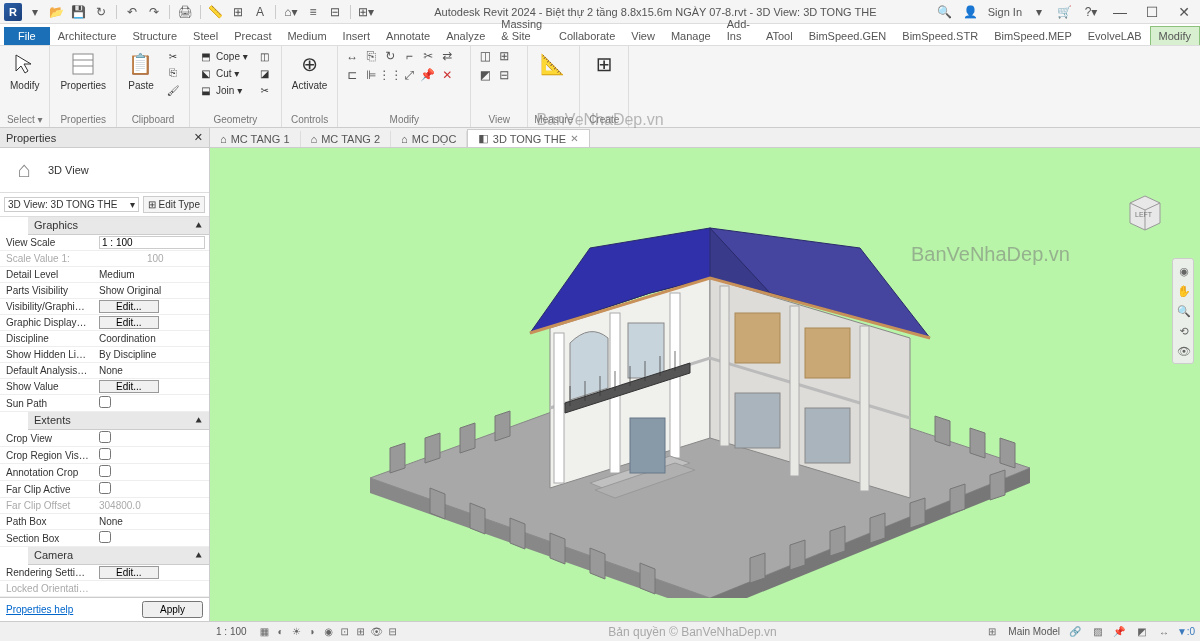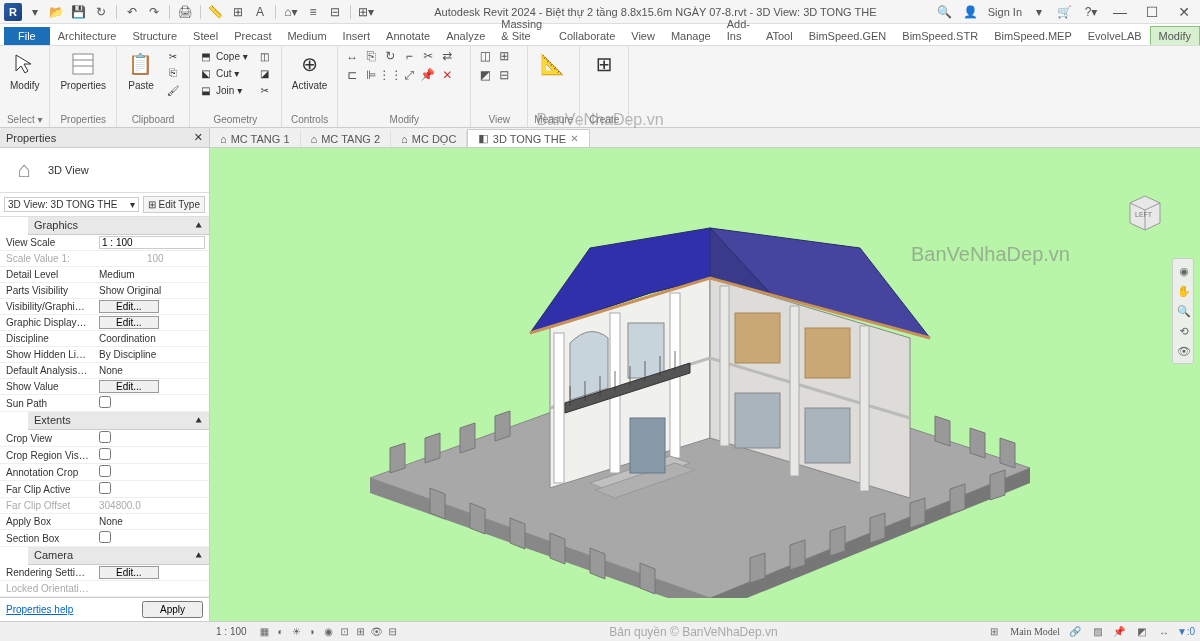--- a/index.html
+++ b/index.html
@@ -367,21 +367,21 @@
         </div>
         <div class="prop-row">
           <div class="prop-label">Far Clip Active</div>
           <div class="prop-value"><input type="checkbox" style=""></div>
         </div>
         <div class="prop-row">
           <div class="prop-label disabled">Far Clip Offset</div>
           <div class="prop-value" style="color: rgb(170, 170, 170);">304800.0</div>
         </div>
         <div class="prop-row">
-          <div class="prop-label">Apply Box</div>
+          <div class="prop-label">Path Box</div>
           <div class="prop-value">None</div>
         </div>
         <div class="prop-row">
           <div class="prop-label">Section Box</div>
           <div class="prop-value"><input type="checkbox" style=""></div>
         </div>
         <div class="prop-section">
           <span>Camera</span>
           <span>⯅</span>
         </div>
@@ -525,21 +525,21 @@
   <span class="sb-ico">◐</span>
   <span class="sb-ico">☀</span>
   <span class="sb-ico">◗</span>
   <span class="sb-ico">◉</span>
   <span class="sb-ico">⊡</span>
   <span class="sb-ico">⊞</span>
   <span class="sb-ico">👁</span>
   <span class="sb-ico">⊟</span>
   <div class="sb-center">Bản quyền © BanVeNhaDep.vn</div>
   <span class="sb-ico">⊞</span>
-  <span style="margin:0 8px;font-family:Liberation Serif, serif;">Main Model</span>
+  <span style="margin:0 8px;">Main Model</span>
   <div class="sb-right">
     <span class="sb-ico">🔗</span>
     <span class="sb-ico">▨</span>
     <span class="sb-ico">📌</span>
     <span class="sb-ico">◩</span>
     <span class="sb-ico">↔</span>
     <span class="sb-ico" style="color:#3a7abd;">▼:0</span>
   </div>
 </div>
 

